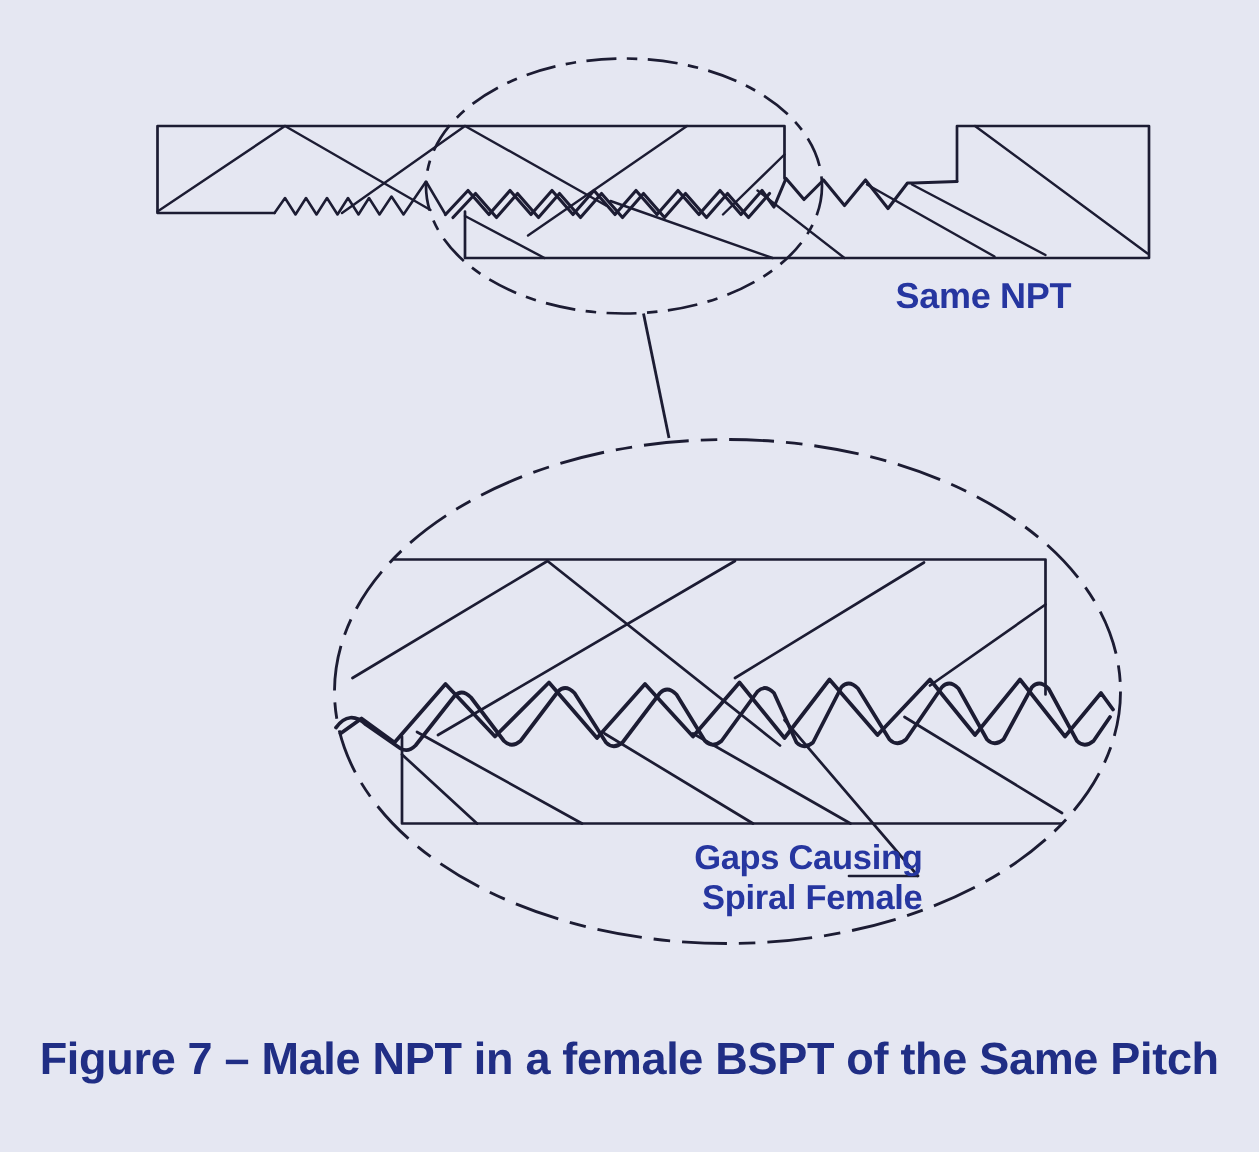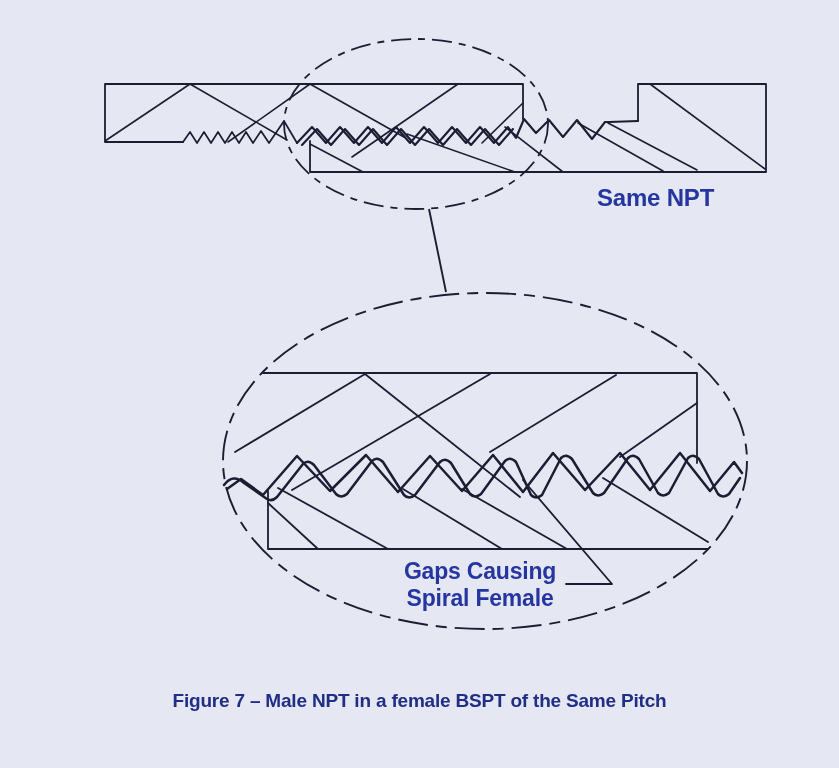--- a/index.html
+++ b/index.html
@@ -18,25 +18,25 @@
     position:absolute;
     font-weight:bold;
     color:var(--label-blue,#2636a0);
     letter-spacing:-0.2px;
     white-space:nowrap;
   }
   .lbl-female{left:75px;top:46px;font-size:24px;}
   .lbl-male{left:597px;top:184px;font-size:24px;}
   .lbl-gaps{
     left:345px;top:558px;width:270px;
-    text-align:center;font-size:23px;line-height:27px;
+    text-align:right;font-size:23px;line-height:27px;
   }
   .caption{
     position:absolute;left:0;top:690px;width:839px;
-    text-align:center;font-weight:bold;font-size:19px;
+    text-align:center;font-weight:bold;font-size:30px;
     color:var(--caption-blue,#202e85);
     letter-spacing:-0.2px;
   }
   .ink{stroke:var(--ink,#1c1c33);fill:none;}
 </style>
 </head>
 <body>
 
 <div class="stage">
 

